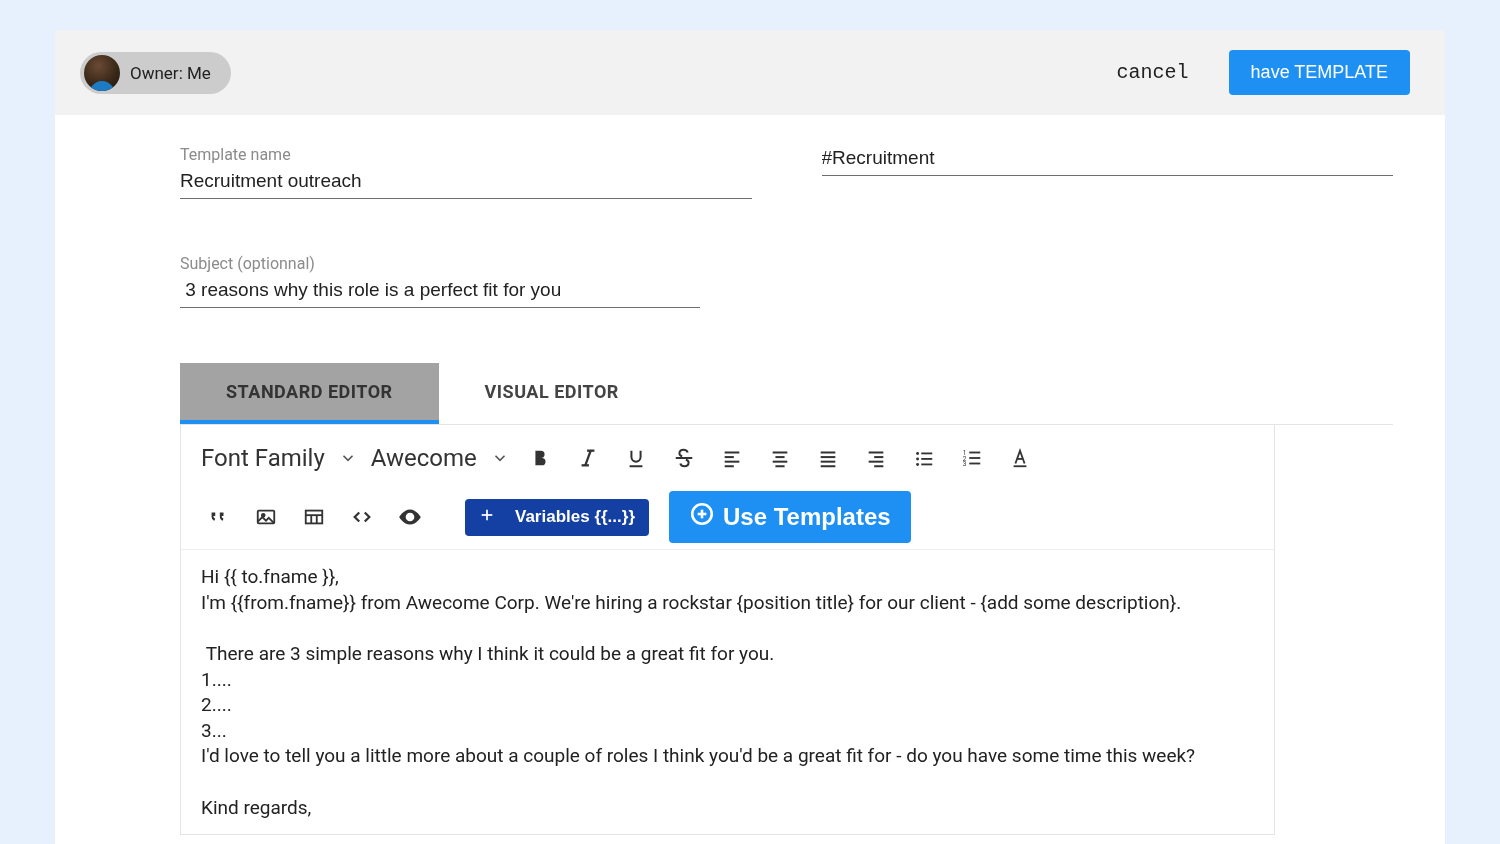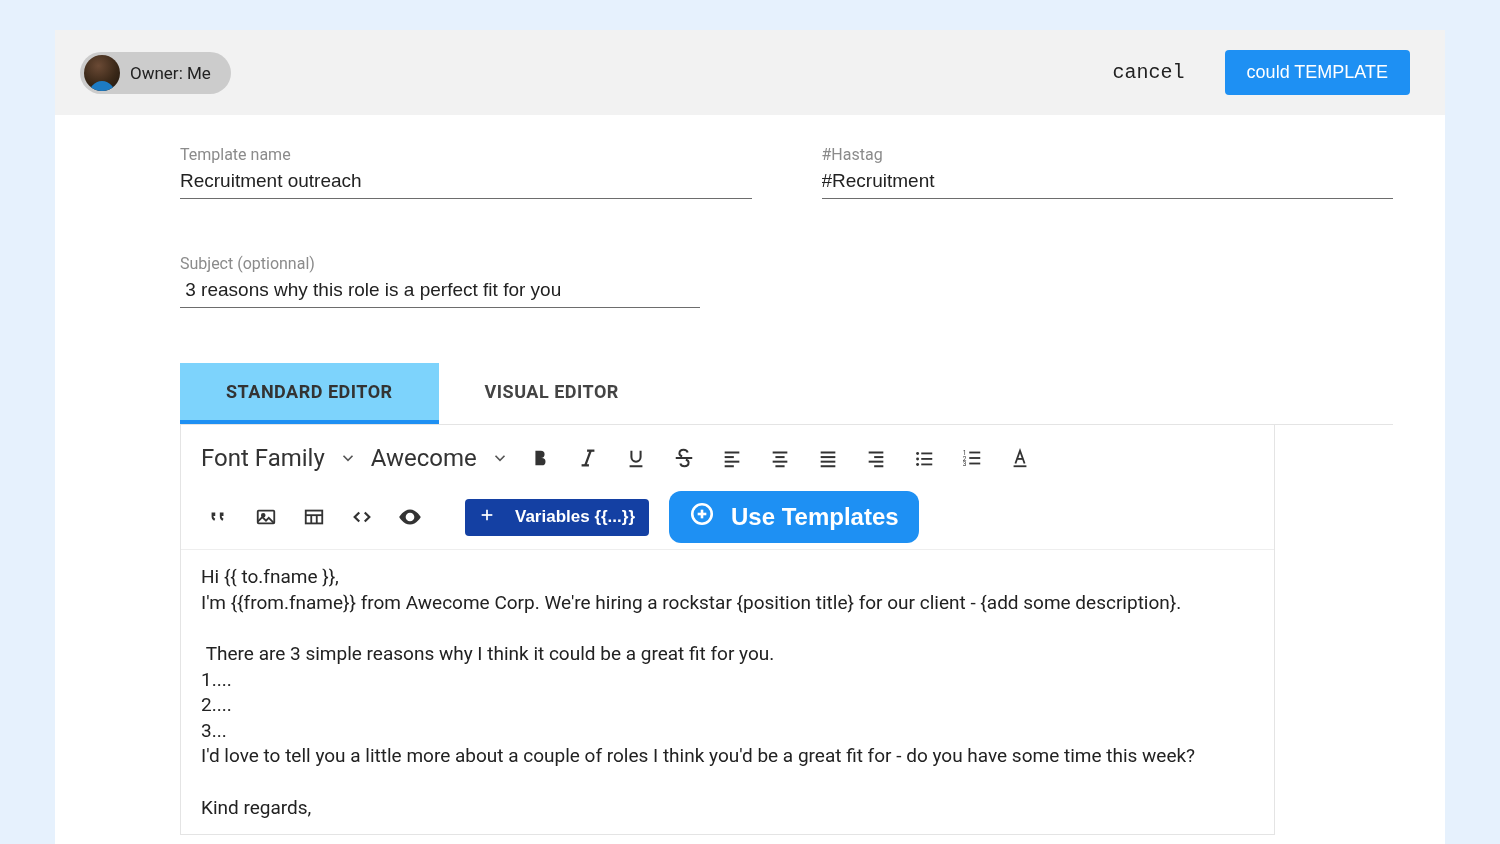--- a/index.html
+++ b/index.html
@@ -107,21 +107,21 @@
   }
   .tab {
     padding: 18px 46px 18px 46px;
     font-size: 18px;
     font-weight: 700;
     letter-spacing: .5px;
     color: #444;
     cursor: pointer;
   }
   .tab.active {
-    background: #7dd3fc;
+    background: #a3a3a3;
     border-bottom: 4px solid #1e90f3;
     color: #333;
   }
   .editor-shell {
     border: 1px solid #e4e4e4;
     border-top: none;
   }
   .toolbar {
     display: flex;
     flex-wrap: wrap;
@@ -169,27 +169,27 @@
     display: flex;
     align-items: center;
     gap: 20px;
     cursor: pointer;
     margin-left: 30px;
   }
   .use-templates-btn {
     background: #1e90f3;
     color: #fff;
     border: none;
-    border-radius: 12px;
+    border-radius: 4px;
     padding: 10px 20px;
     font-size: 24px;
     font-weight: 600;
     display: flex;
     align-items: center;
-    gap: 16px;
+    gap: 8px;
     cursor: pointer;
     margin-left: 18px;
   }
   .editor-body {
     padding: 14px 20px;
     font-size: 19px;
     color: #222;
     line-height: 1.35;
     white-space: pre-wrap;
   }
@@ -208,32 +208,31 @@
 <div class="page-wrap">
   <div class="card">
 
     <div class="topbar">
       <div class="owner-chip">
         <div class="avatar"></div>
         <span class="owner-text">Owner: Me</span>
       </div>
       <div class="topbar-spacer"></div>
       <button class="cancel-btn">cancel</button>
-      <button class="save-btn">could TEMPLATE</button>
+      <button class="save-btn">have TEMPLATE</button>
     </div>
 
     <div class="form-area">
 
       <div class="row">
         <div class="field">
           <span class="field-label">Template name</span>
           <input class="field-input" value="Recruitment outreach" style="">
         </div>
         <div class="field">
-          <span class="field-label">#Hastag</span>
           <input class="field-input" value="#Recruitment" style="">
         </div>
       </div>
 
       <div class="row single">
         <div class="field">
           <span class="field-label">Subject (optionnal)</span>
           <input class="field-input" value=" 3 reasons why this role is a perfect fit for you" style="">
         </div>
       </div>

